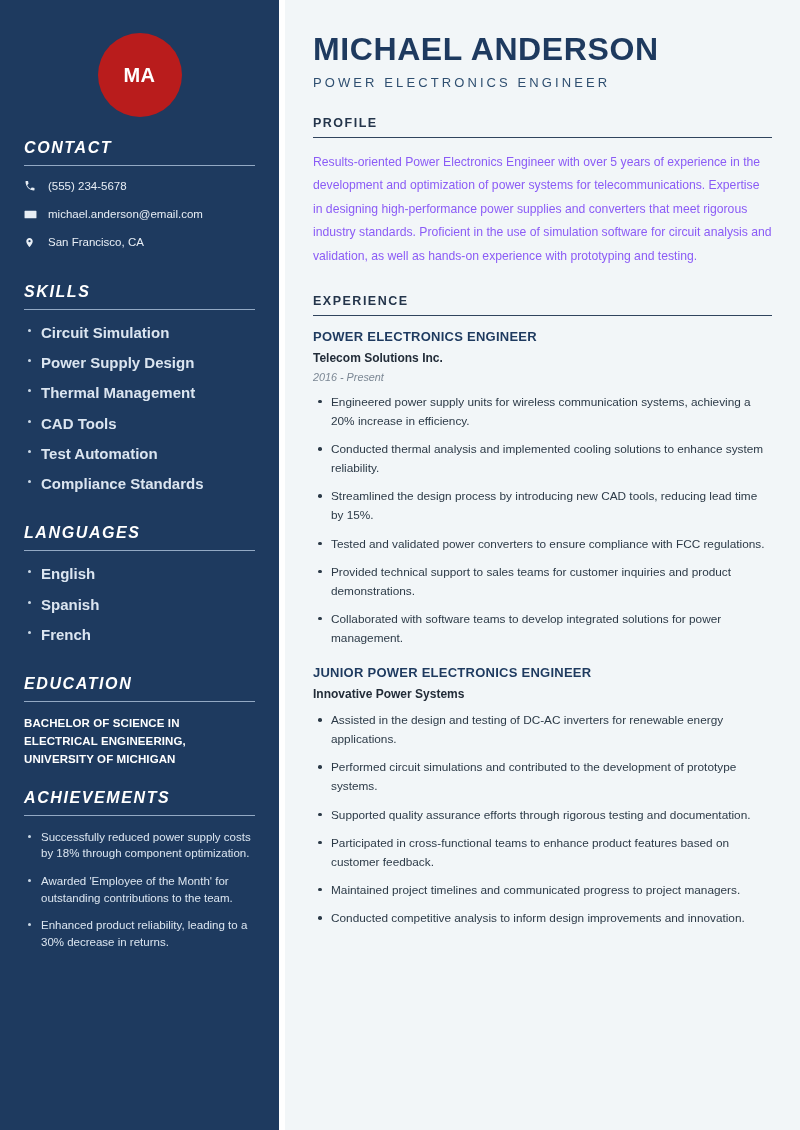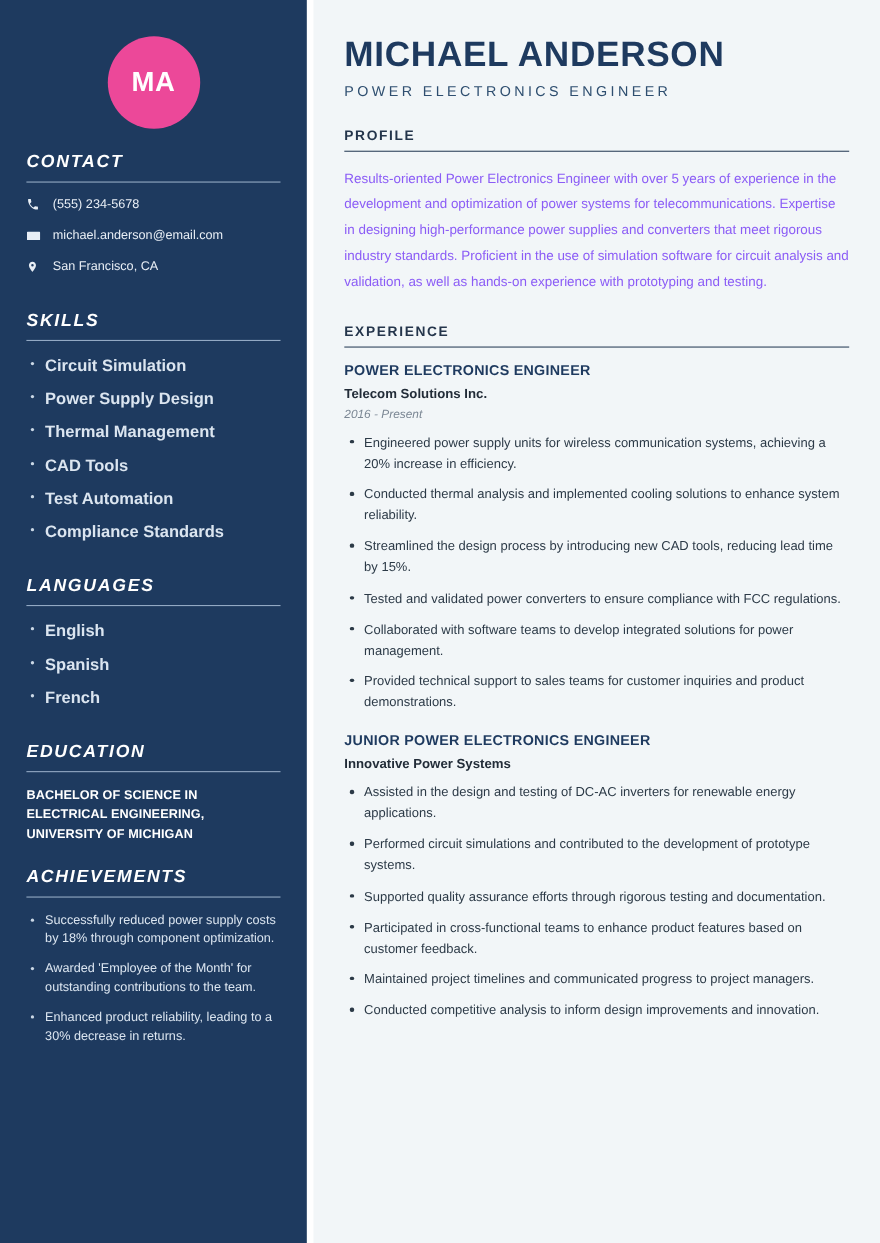--- a/index.html
+++ b/index.html
@@ -28,26 +28,26 @@
   }
   .avatar-wrap {
     display: flex;
     justify-content: center;
     padding-top: 33px;
   }
   .avatar {
     width: 84px;
     height: 84px;
     border-radius: 50%;
-    background: #ec4899;
+    background: #b91c1c;
     display: flex;
     align-items: center;
     justify-content: center;
     color: #ffffff;
-    font-size: 25px;
+    font-size: 20px;
     font-weight: bold;
     letter-spacing: 0.5px;
   }
 
   .side-section { margin-top: 0; }
   .side-head {
     font-size: 16px;
     font-weight: bold;
     letter-spacing: 1.6px;
     color: #ffffff;
@@ -334,22 +334,22 @@
 
       <div class="job">
         <div class="job-title">POWER ELECTRONICS ENGINEER</div>
         <div class="job-company">Telecom Solutions Inc.</div>
         <div class="job-dates">2016 - Present</div>
         <ul class="job-bullets">
           <li>Engineered power supply units for wireless communication systems, achieving a 20% increase in efficiency.</li>
           <li>Conducted thermal analysis and implemented cooling solutions to enhance system reliability.</li>
           <li>Streamlined the design process by introducing new CAD tools, reducing lead time by 15%.</li>
           <li>Tested and validated power converters to ensure compliance with FCC regulations.</li>
+          <li>Provided technical support to sales teams for customer inquiries and product demonstrations.</li>
           <li>Collaborated with software teams to develop integrated solutions for power management.</li>
-          <li>Provided technical support to sales teams for customer inquiries and product demonstrations.</li>
         </ul>
       </div>
 
       <div class="job">
         <div class="job-title">JUNIOR POWER ELECTRONICS ENGINEER</div>
         <div class="job-company">Innovative Power Systems</div>
         <ul class="job-bullets">
           <li>Assisted in the design and testing of DC-AC inverters for renewable energy applications.</li>
           <li>Performed circuit simulations and contributed to the development of prototype systems.</li>
           <li>Supported quality assurance efforts through rigorous testing and documentation.</li>

